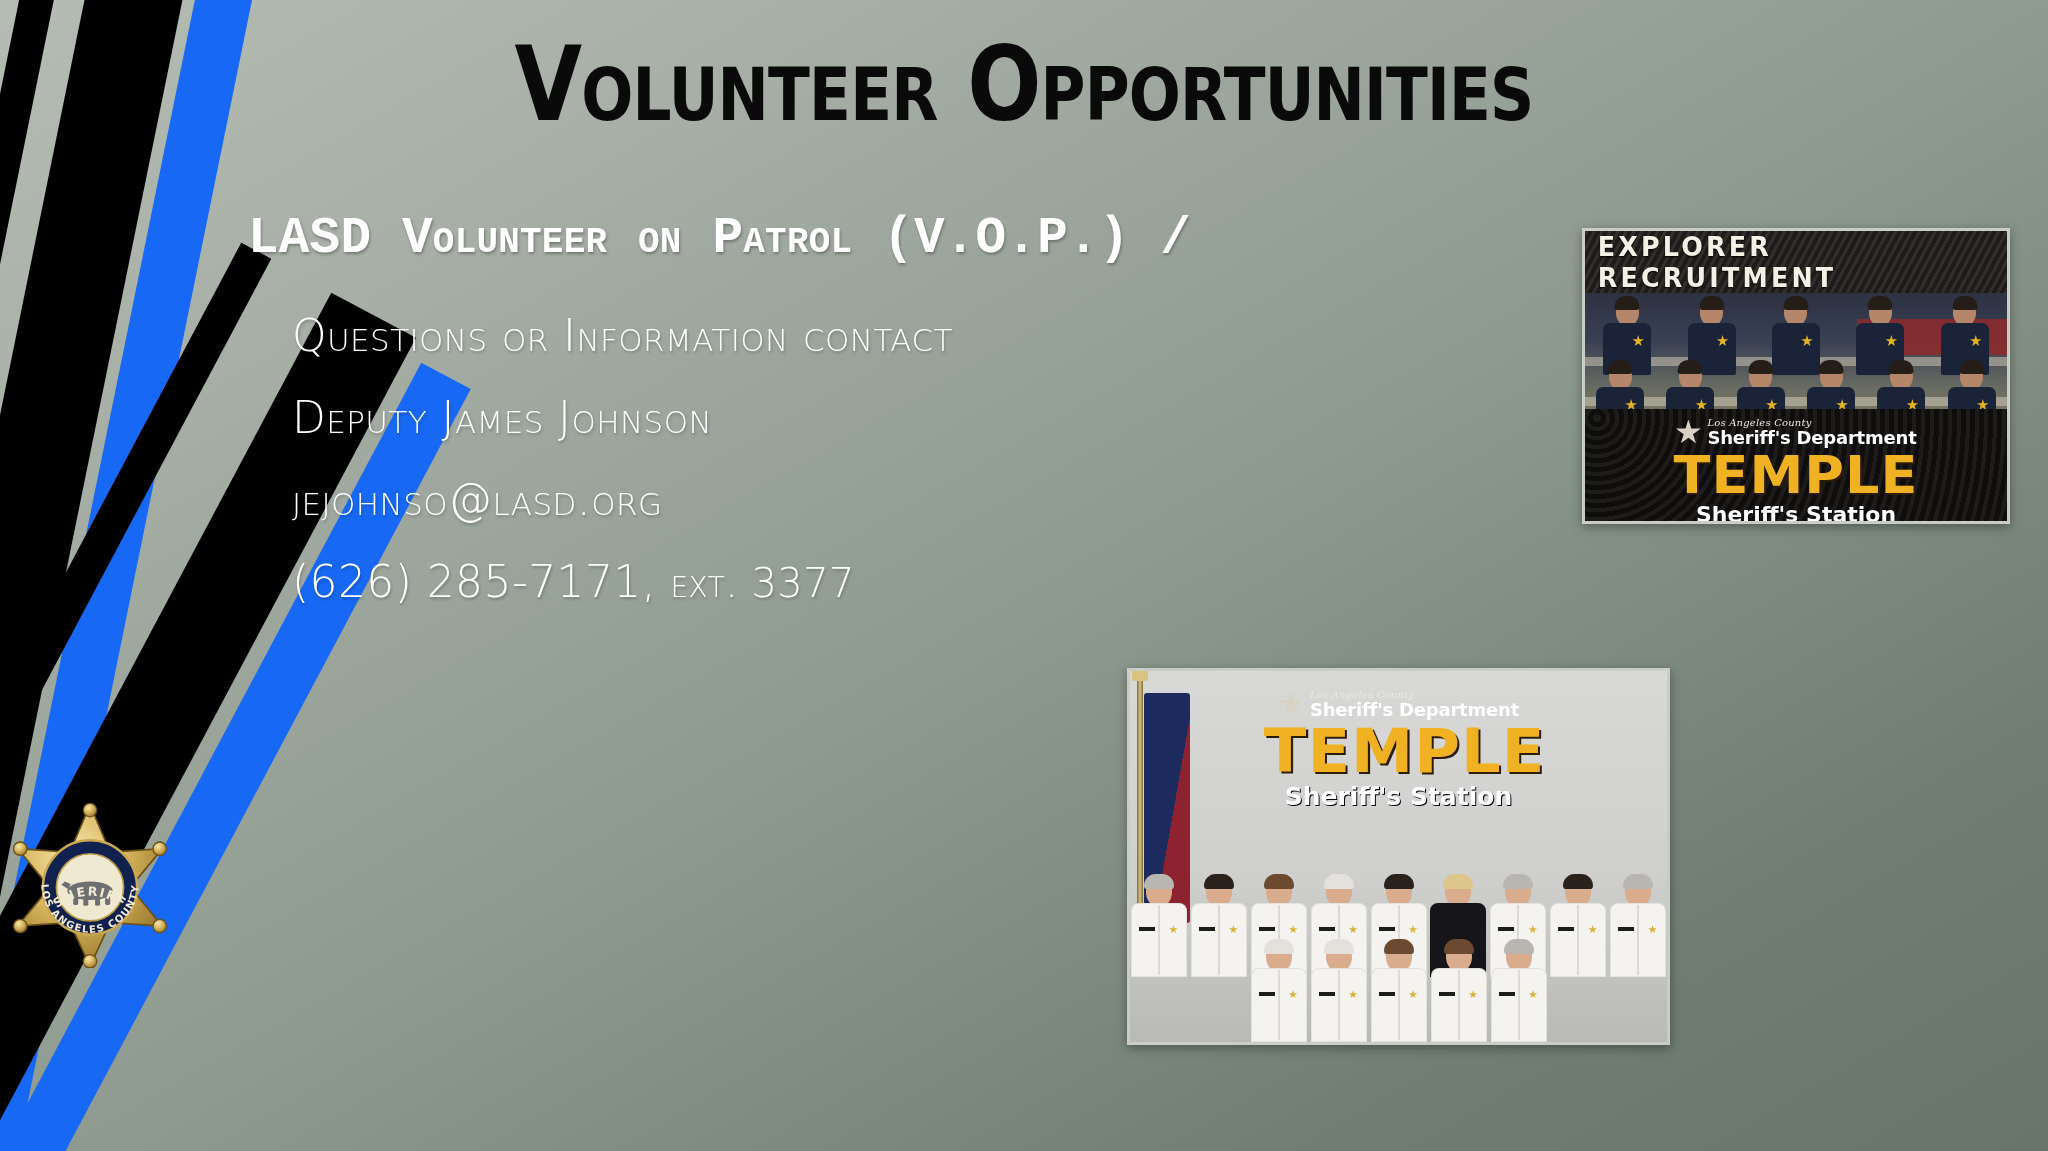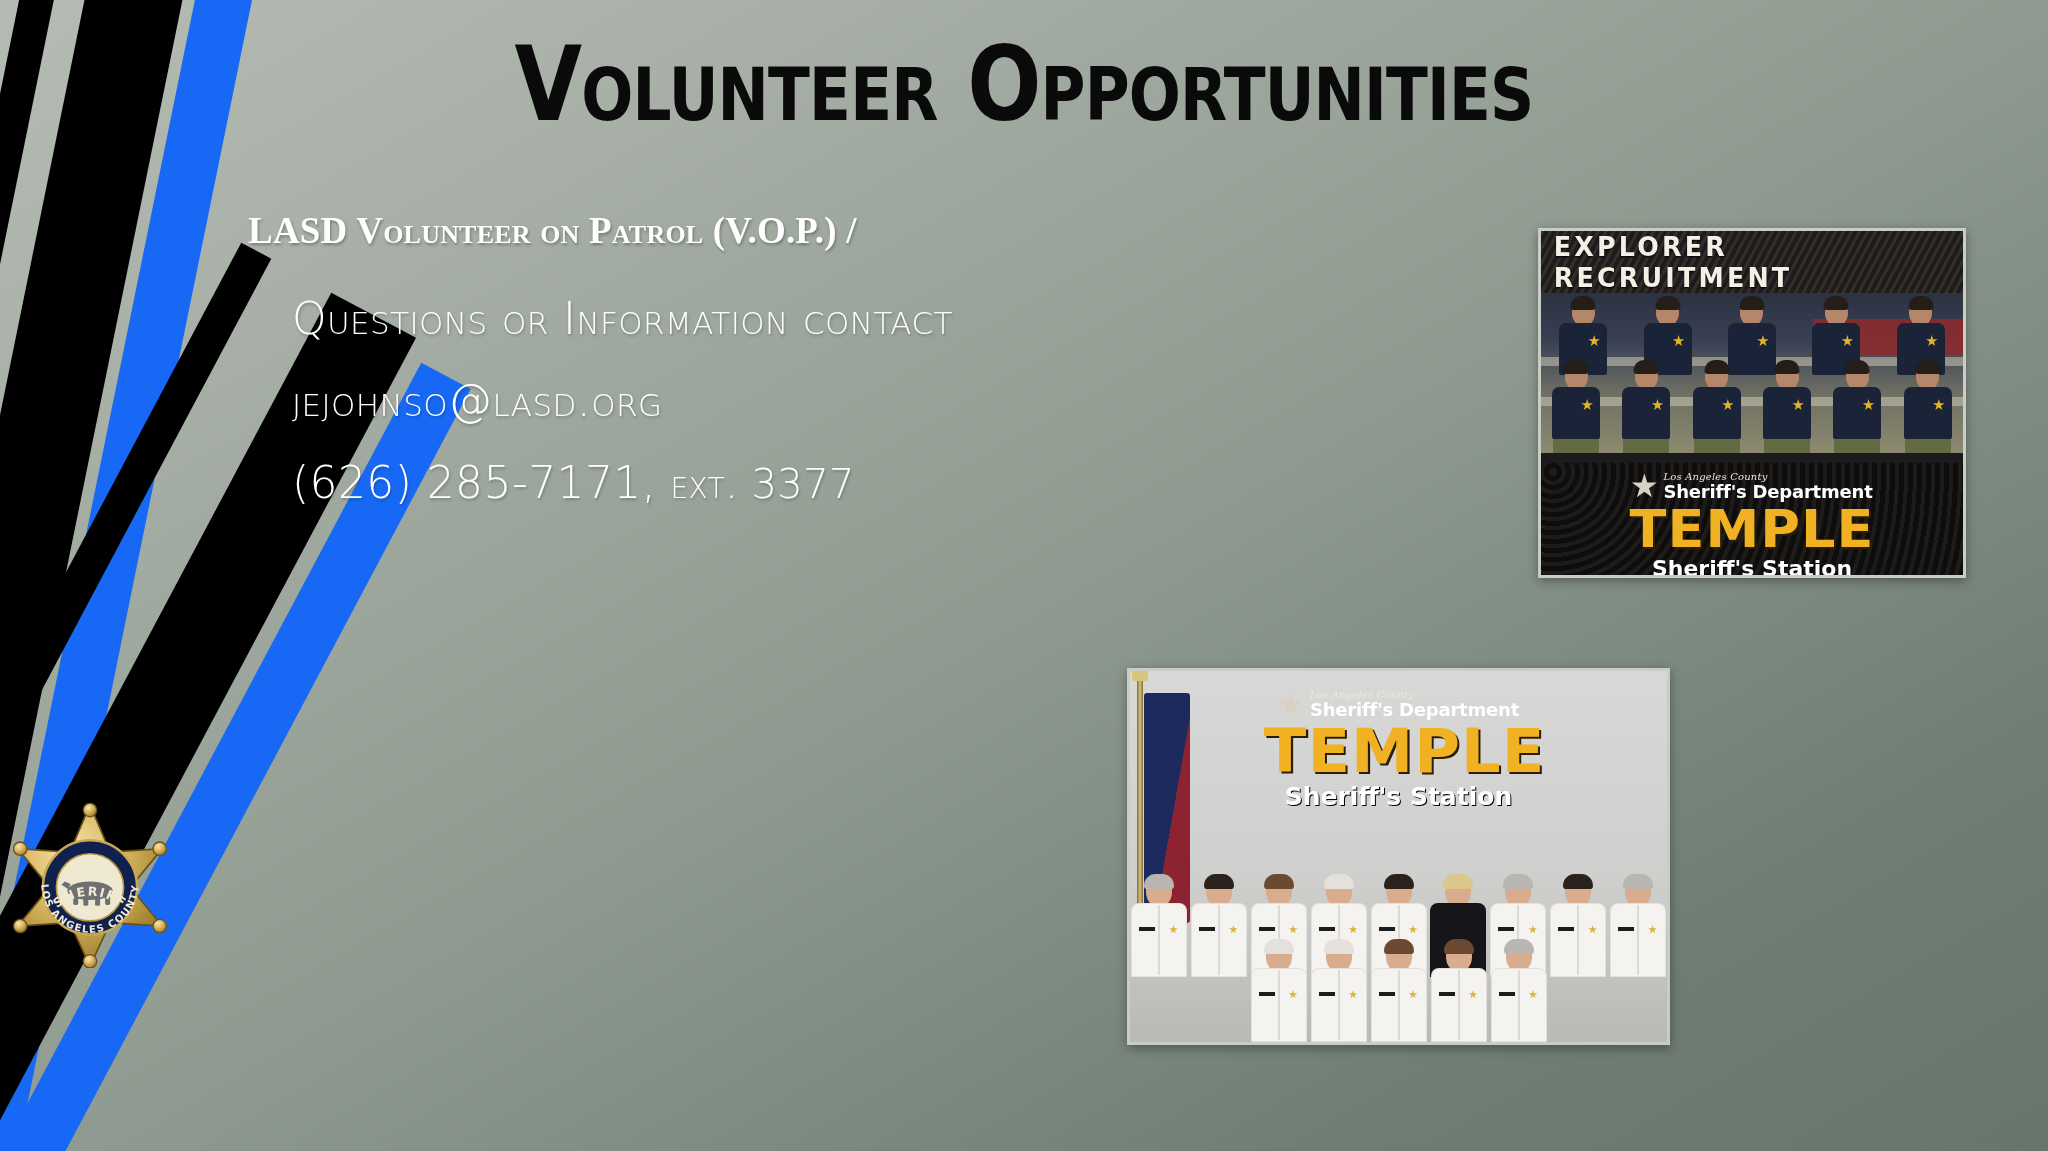--- a/index.html
+++ b/index.html
@@ -83,23 +83,23 @@
   }
 
   
   .body-block {
     position: absolute;
     left: 248px; top: 208px;
     width: 1080px;
     color: #ffffff;
   }
   .subtitle {
-    font-family: Liberation Serif, serif;
+    font-family: Liberation Mono, monospace;
     font-weight: 700;
-    font-size: 37px;
+    font-size: 51px;
     font-variant: small-caps;
     line-height: 1.22;
     letter-spacing: 0.2px;
     text-shadow: 1px 2px 3px rgba(0,0,0,0.30);
   }
   .contact-list {
     margin-top: 44px;
     margin-left: 44px;
   }
   .contact-item {
@@ -117,22 +117,22 @@
   .ext-part { font-variant: small-caps; font-size: 40px; }
 
   
   .photo {
     position: absolute;
     overflow: hidden;
     background: #1b1b1b;
     box-shadow: 0 3px 10px rgba(0,0,0,0.35);
   }
   #photo-explorer {
-    left: 1538px; top: 228px;
-    width: 428px; height: 350px;
+    left: 1582px; top: 228px;
+    width: 428px; height: 296px;
     border: 3px solid #c9cdc6;
   }
   #photo-vop {
     left: 1127px; top: 668px;
     width: 543px; height: 377px;
     border: 3px solid #c9cdc6;
   }
 
   
   .exp-banner {
@@ -351,20 +351,21 @@
     </g>
   </svg>
 
   <div class="title">Volunteer Opportunities</div>
 
   <div class="body-block">
     <div class="subtitle">LASD Volunteer on Patrol (V.O.P.) /</div>
 
     <div class="contact-list">
       <div class="contact-item">Questions or Information contact</div>
+      <div class="contact-item">Deputy James Johnson</div>
       <div class="contact-item">jejohnso@lasd.org</div>
       <div class="contact-item plain">
         <span>(626) 285-7171,</span>
         <span class="ext-part">ext. 3377</span>
       </div>
     </div>
   </div>
 
   <div class="photo" id="photo-explorer">
     <div class="exp-banner">

